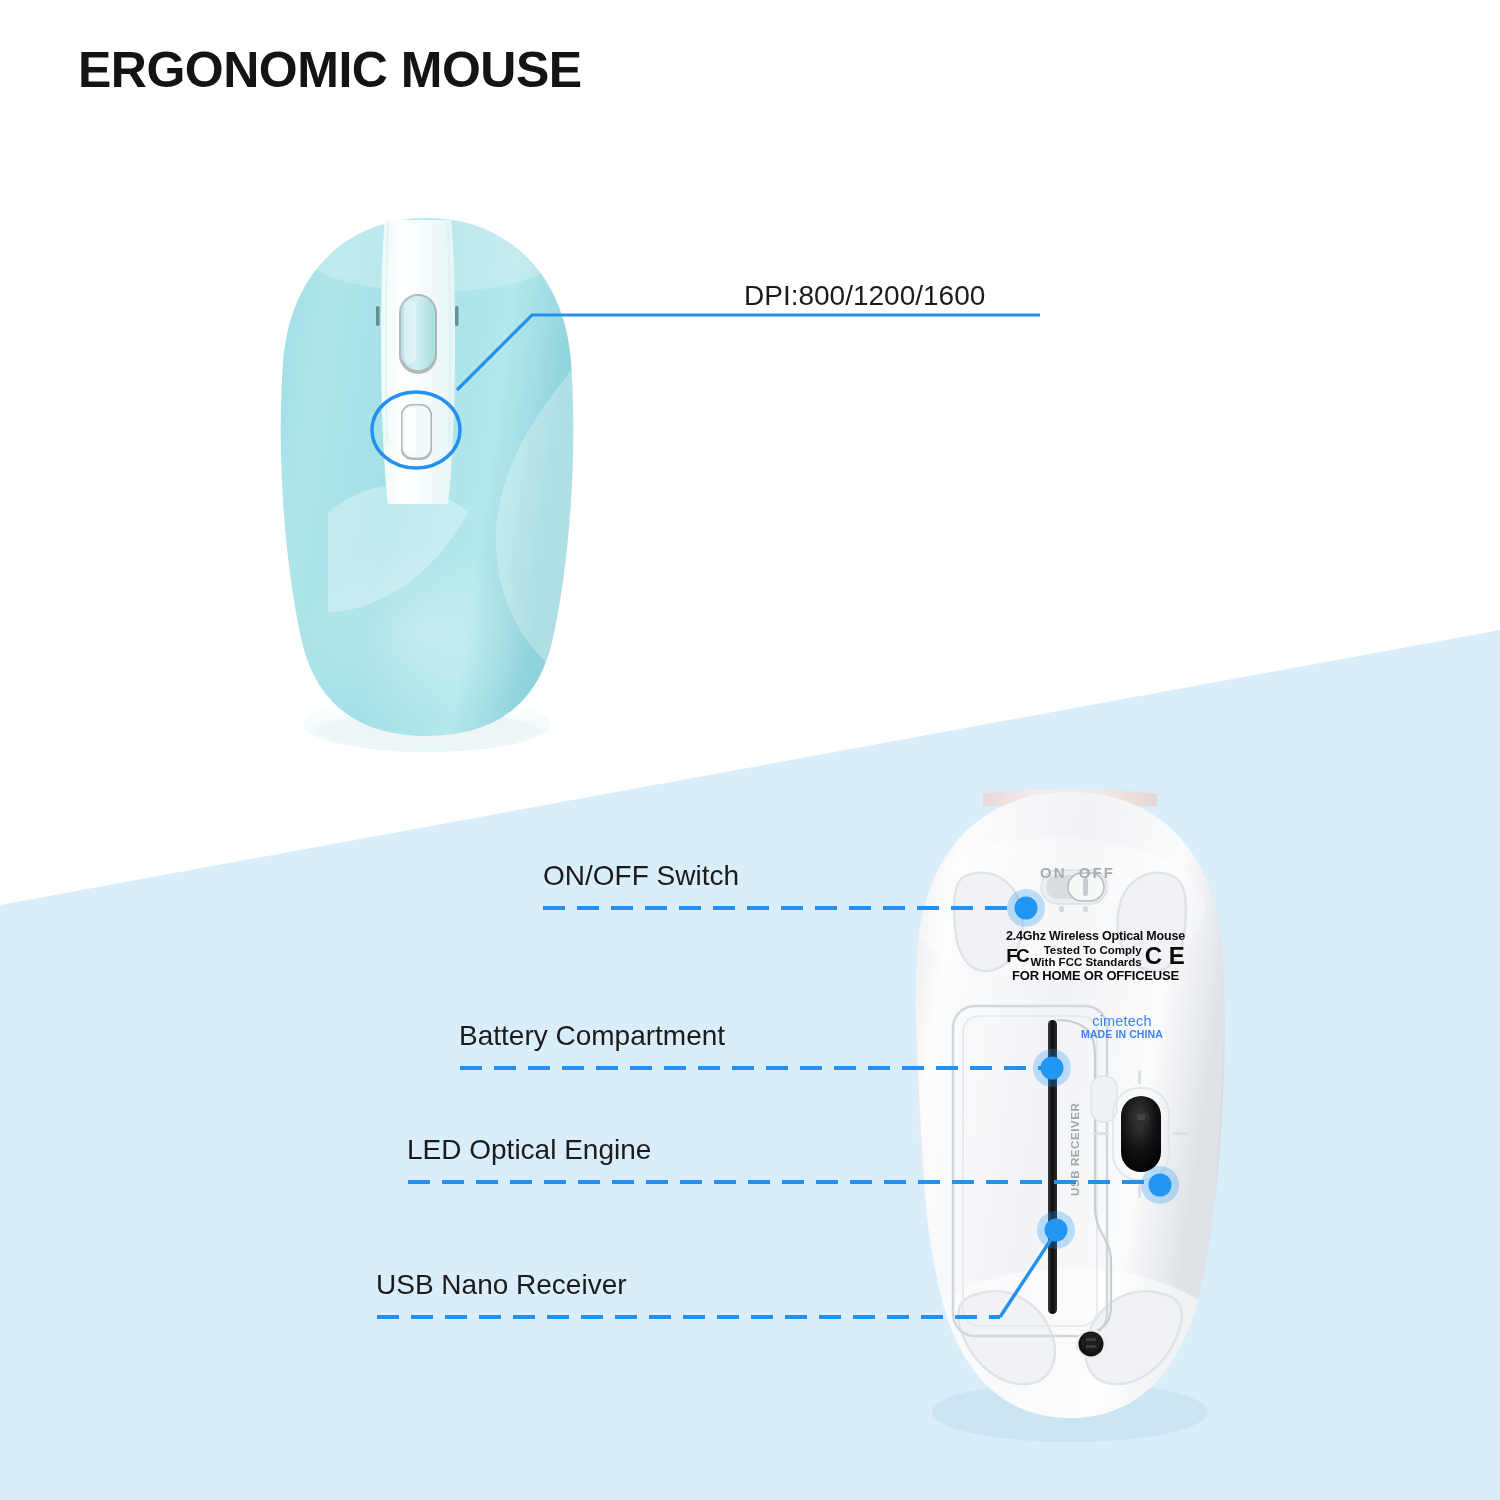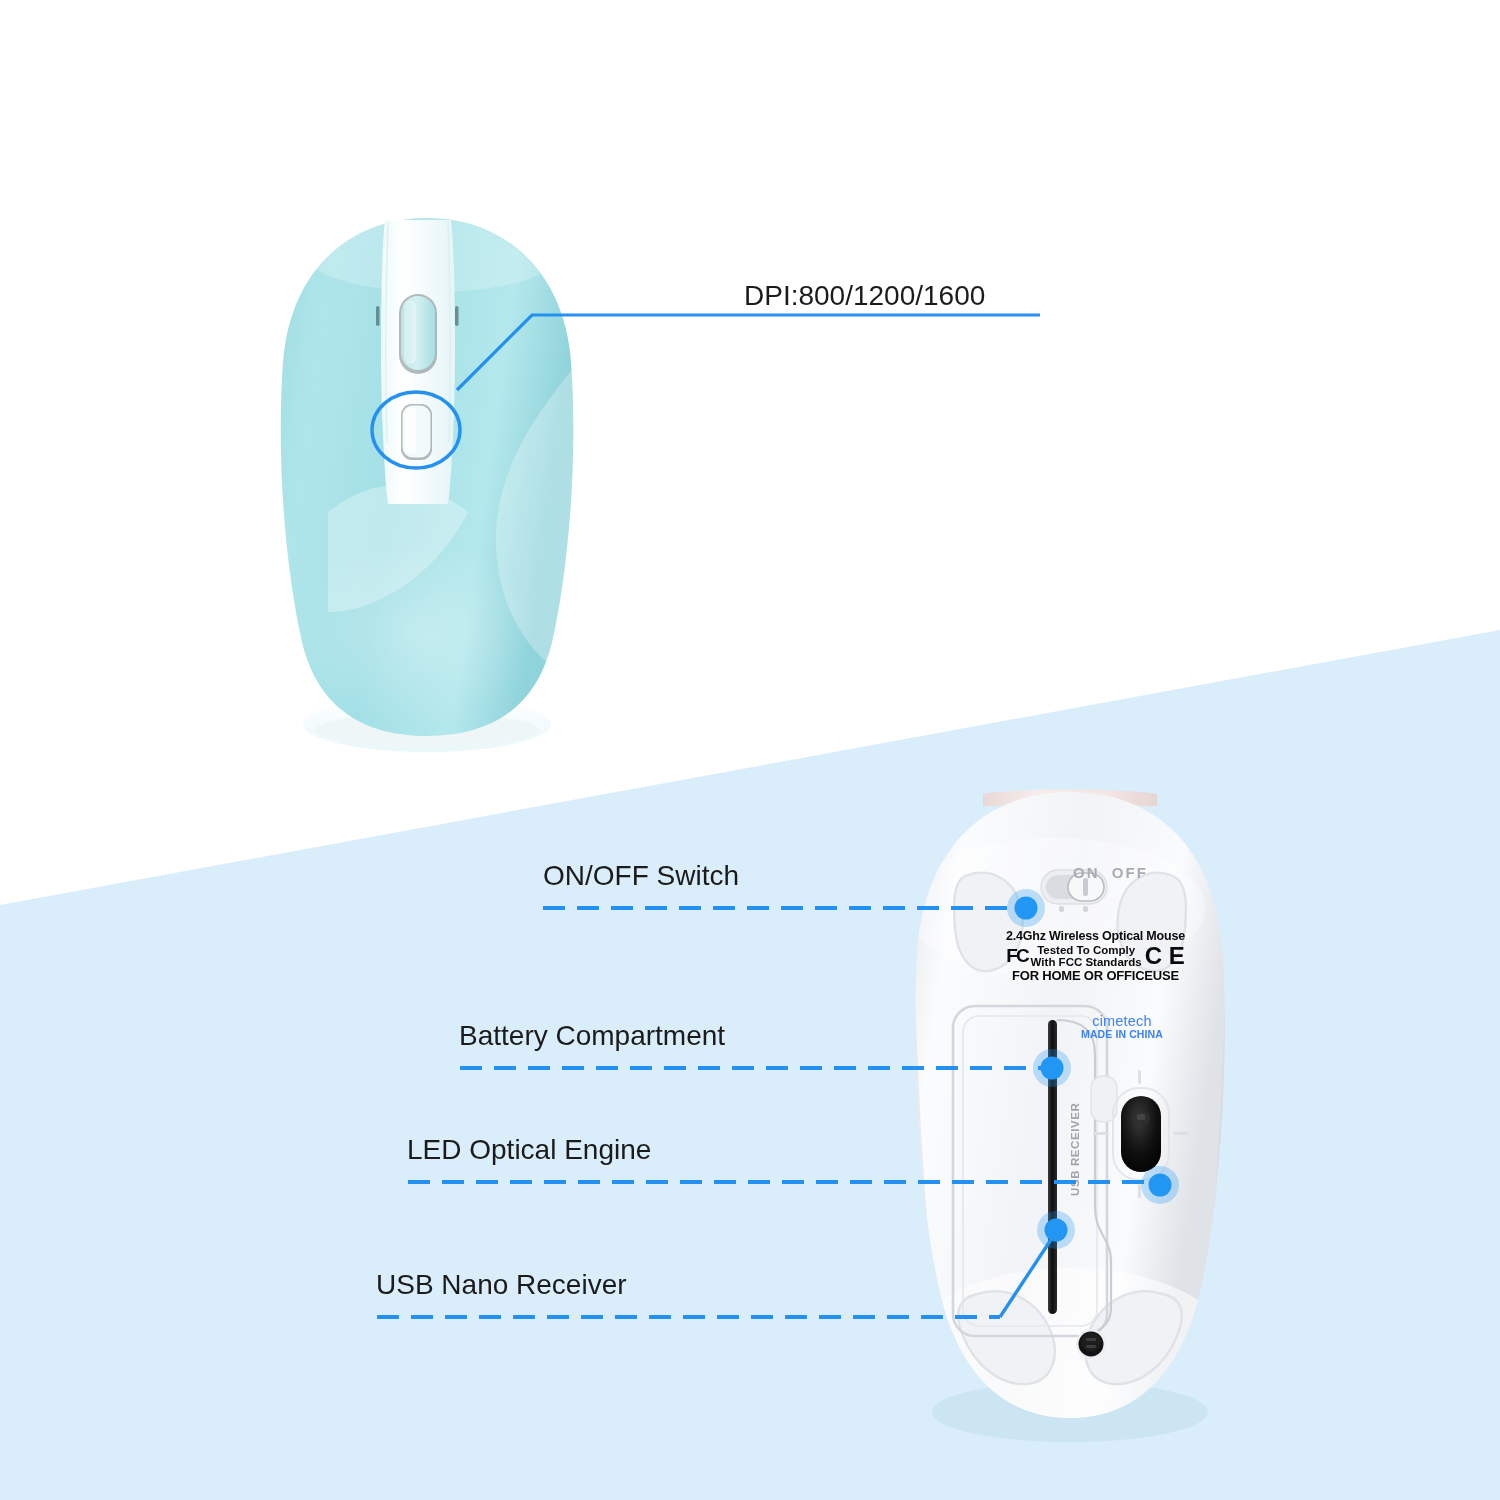--- a/index.html
+++ b/index.html
@@ -41,49 +41,50 @@
   
   .mouse-bot{position:absolute;left:905px;top:788px;width:330px;height:660px;}
 
   .fcc-label{
     position:absolute;left:1003px;top:930px;width:185px;
     text-align:center;color:#0a0a0a;line-height:1.0;
   }
   .fcc-l1{font-size:12.5px;font-weight:bold;letter-spacing:-0.2px;}
   .fcc-mid{display:flex;align-items:center;justify-content:center;gap:3px;margin-top:1px;}
   .fcc-mark{font-size:19px;font-weight:bold;font-family:"Liberation Sans",sans-serif;letter-spacing:-2px;}
-  .fcc-two{font-size:11.5px;font-weight:bold;line-height:1.08;text-align:center;}
+  .fcc-two{font-size:11.5px;font-weight:bold;line-height:1.08;text-align:right;}
   .ce-mark{font-size:24px;font-weight:bold;letter-spacing:0px;}
   .fcc-l4{font-size:13px;font-weight:bold;margin-top:1px;letter-spacing:-0.2px;}
 
   .brand{
     position:absolute;left:1062px;top:1013px;width:120px;text-align:center;color:#3b82f6;
   }
   .brand-name{font-size:14.5px;letter-spacing:0.2px;}
   .brand-sub{font-size:10.5px;font-weight:bold;letter-spacing:0.1px;margin-top:-1px;}
 
   .onoff-text{
     position:absolute;left:1040px;top:864px;
-    font-size:15px;font-weight:bold;color:#a9adb2;letter-spacing:2px;white-space:nowrap;margin-left:33px;
+    font-size:15px;font-weight:bold;color:#a9adb2;letter-spacing:2px;white-space:nowrap;
   }
   .usbrec-text{
     position:absolute;left:1069px;top:1196px;
     font-size:11.5px;font-weight:bold;color:#9fa4ab;letter-spacing:0.6px;white-space:nowrap;
     transform:rotate(-90deg);transform-origin:left top;
   }
 </style>
 </head>
 <body>
 
 <div id="stage">
 
   <svg class="diag-bg" viewBox="0 0 1500 1500">
     <polygon points="0,905 1500,630 1500,1500 0,1500" fill="#d9eefa"></polygon>
   </svg>
 
+  <div class="title">ERGONOMIC MOUSE</div>
 
   <svg class="mouse-top" viewBox="0 0 318 540">
     <defs>
       <linearGradient id="topBody" x1="0" y1="0" x2="1" y2="0.25">
         <stop offset="0%" stop-color="#9fdde3"></stop>
         <stop offset="18%" stop-color="#aee5ea"></stop>
         <stop offset="48%" stop-color="#a3e0e6"></stop>
         <stop offset="78%" stop-color="#b4e8ec"></stop>
         <stop offset="100%" stop-color="#8fd3db"></stop>
       </linearGradient>

